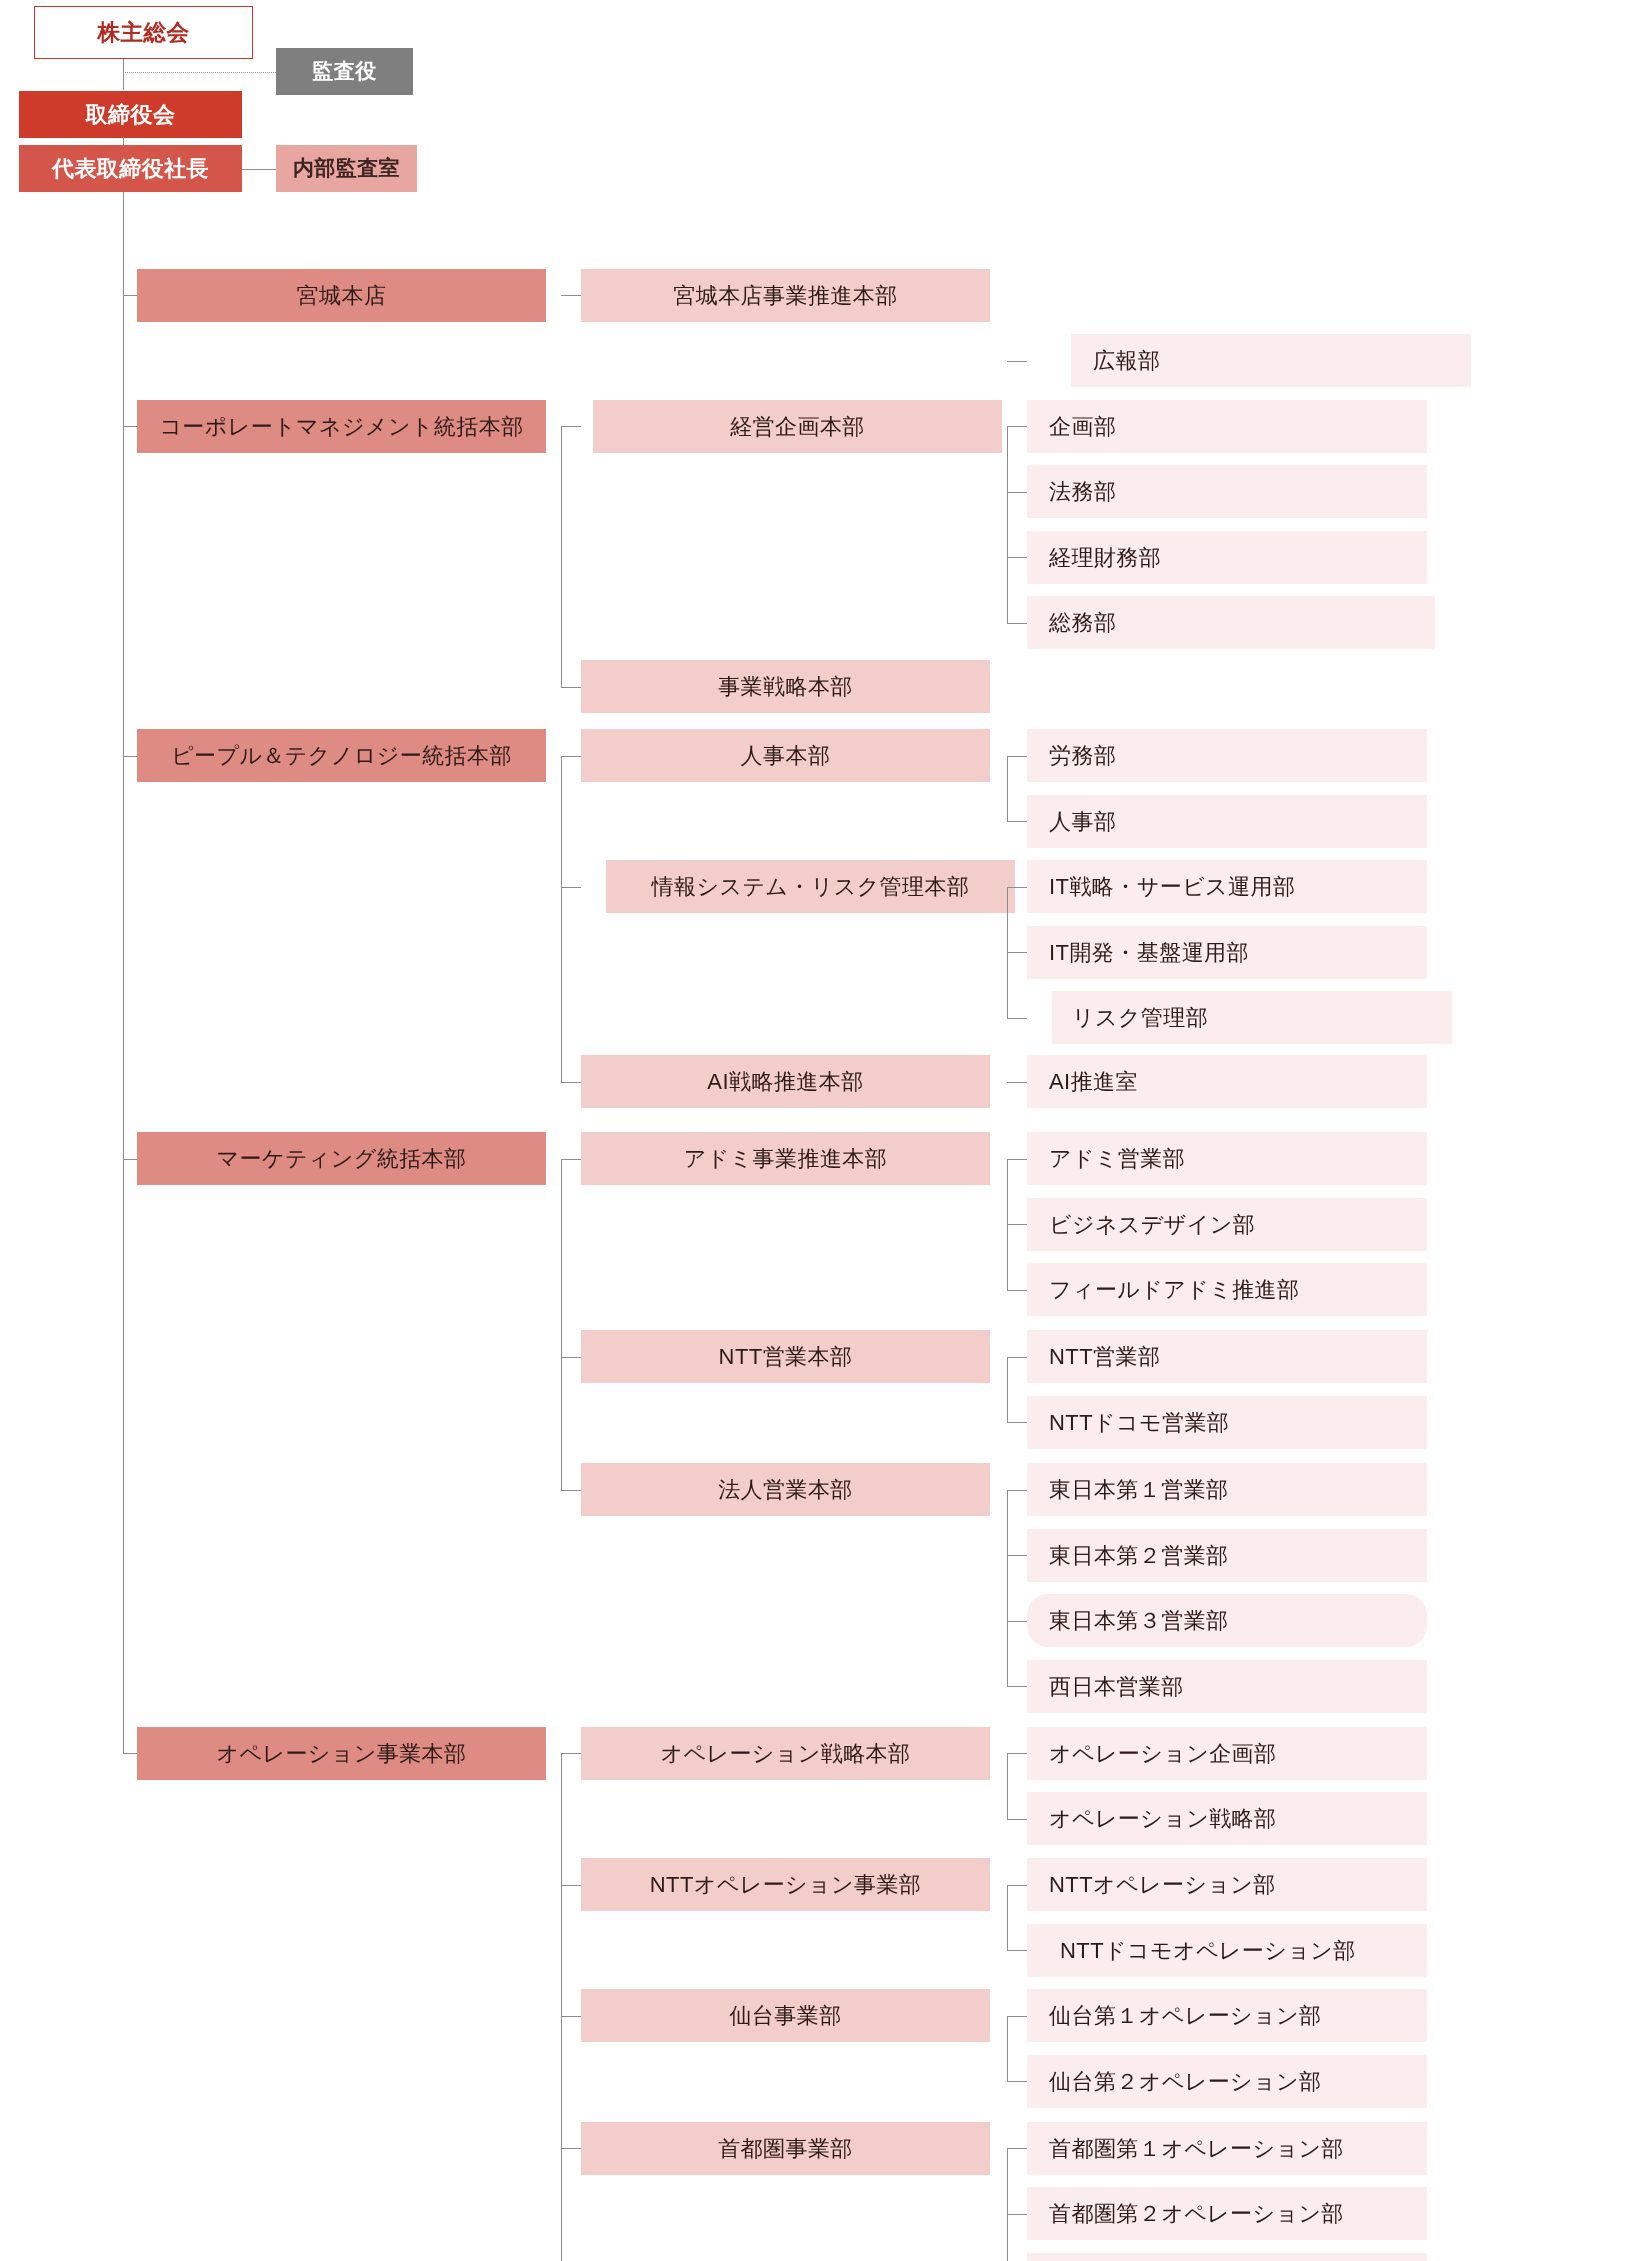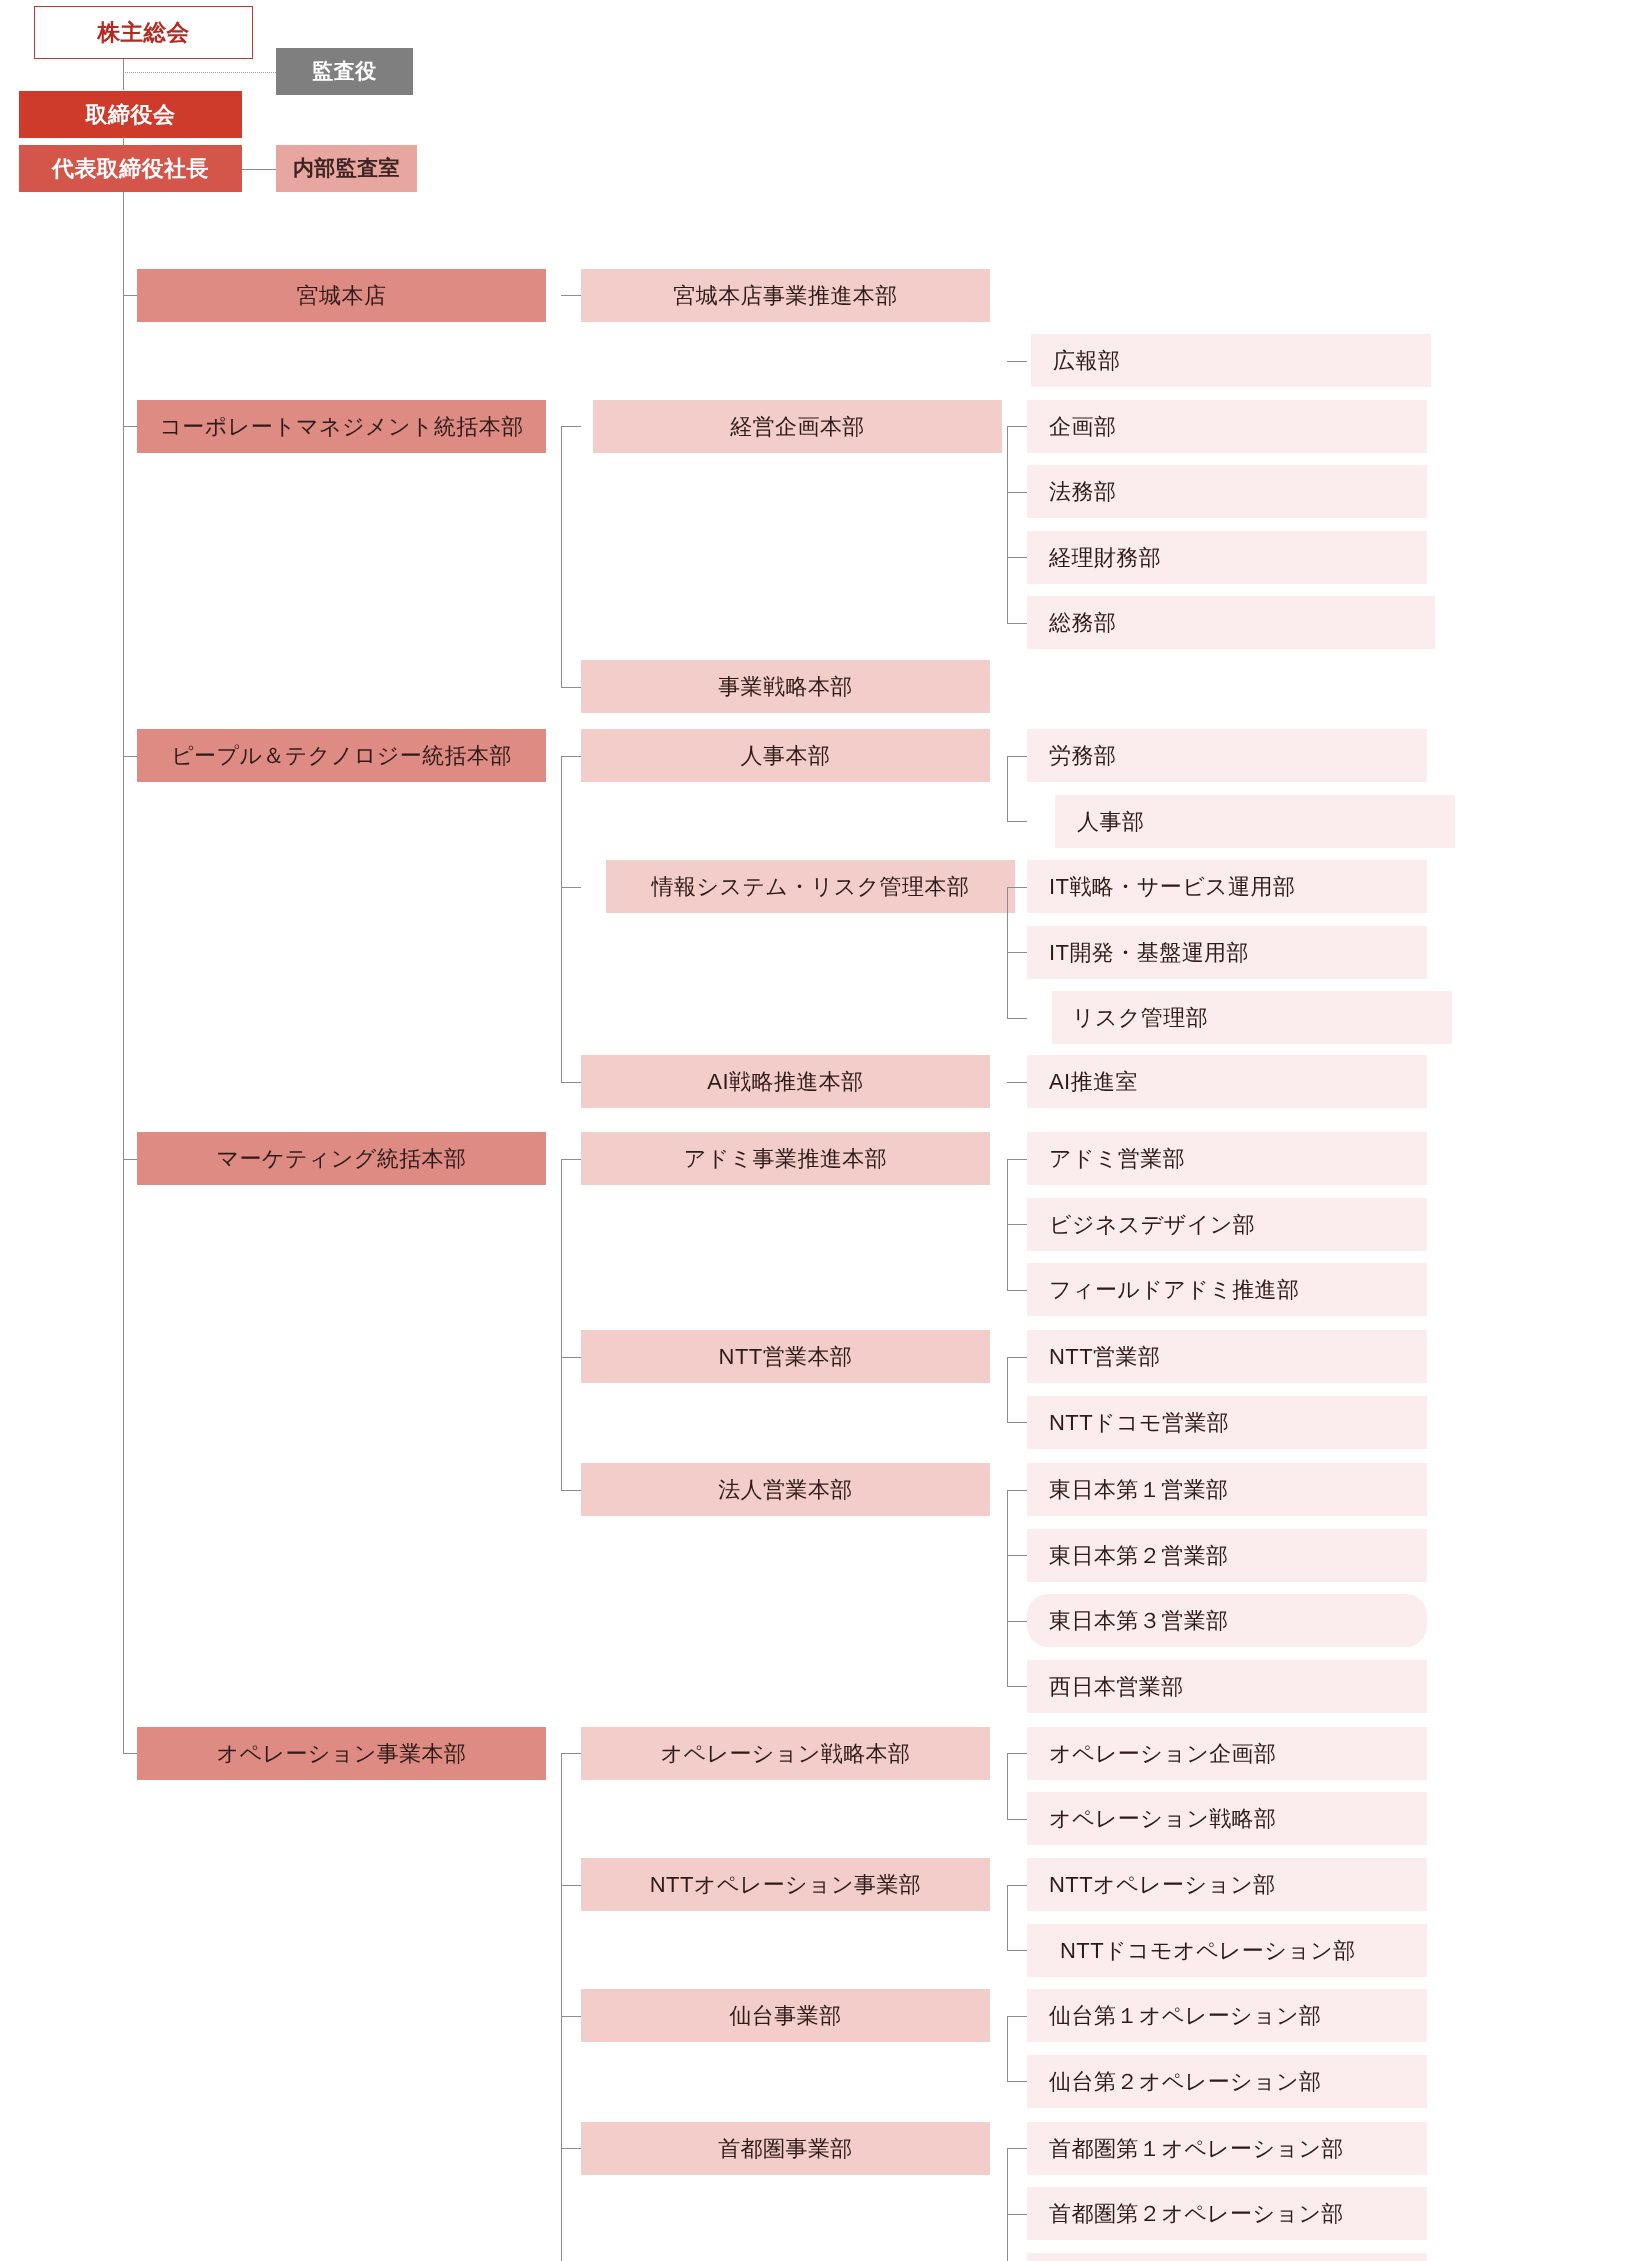--- a/index.html
+++ b/index.html
@@ -101,38 +101,38 @@
     <div class="line v" style="left: 561px; top: 426px; height: 261px;"></div>
     <div class="line h" style="left: 561px; top: 426px; width: 20px;"></div>
     <div class="line h" style="left: 561px; top: 687px; width: 20px;"></div>
     <div class="node lv-honbu" style="left: 581px; top: 400px; width: 409px; height: 53px; font-size: 22px; margin-left: 12px;">経営企画本部</div>
     <div class="line v" style="left: 1007px; top: 426px; height: 197px;"></div>
     <div class="line h" style="left: 1007px; top: 361px; width: 20px;"></div>
     <div class="line h" style="left: 1007px; top: 426px; width: 20px;"></div>
     <div class="line h" style="left: 1007px; top: 492px; width: 20px;"></div>
     <div class="line h" style="left: 1007px; top: 557px; width: 20px;"></div>
     <div class="line h" style="left: 1007px; top: 623px; width: 20px;"></div>
-    <div class="node lv-bu" style="left: 1031px; top: 334px; width: 400px; height: 53px; font-size: 22px; justify-content: flex-start; padding-left: 22px; text-align: left;">広報部</div>
+    <div class="node lv-bu" style="left: 1071px; top: 334px; width: 400px; height: 53px; font-size: 22px; justify-content: flex-start; padding-left: 22px; text-align: left;">広報部</div>
     <div class="node lv-bu" style="left: 1027px; top: 400px; width: 400px; height: 53px; font-size: 22px; justify-content: flex-start; padding-left: 22px; text-align: left;">企画部</div>
     <div class="node lv-bu" style="left: 1027px; top: 465px; width: 400px; height: 53px; font-size: 22px; justify-content: flex-start; padding-left: 22px; text-align: left;">法務部</div>
     <div class="node lv-bu" style="left: 1027px; top: 531px; width: 400px; height: 53px; font-size: 22px; justify-content: flex-start; padding-left: 22px; text-align: left;">経理財務部</div>
     <div class="node lv-bu" style="left: 1027px; top: 596px; width: 408px; height: 53px; font-size: 22px; justify-content: flex-start; padding-left: 22px; text-align: left;">総務部</div>
     <div class="node lv-honbu" style="left: 581px; top: 660px; width: 409px; height: 53px; font-size: 22px;">事業戦略本部</div>
     <div class="node lv-div" style="left: 137px; top: 729px; width: 409px; height: 53px; font-size: 22px;">ピープル＆テクノロジー統括本部</div>
     <div class="line h" style="left: 123px; top: 756px; width: 14px;"></div>
     <div class="line v" style="left: 561px; top: 756px; height: 326px;"></div>
     <div class="line h" style="left: 561px; top: 756px; width: 20px;"></div>
     <div class="line h" style="left: 561px; top: 887px; width: 20px;"></div>
     <div class="line h" style="left: 561px; top: 1082px; width: 20px;"></div>
     <div class="node lv-honbu" style="left: 581px; top: 729px; width: 409px; height: 53px; font-size: 22px;">人事本部</div>
     <div class="line v" style="left: 1007px; top: 756px; height: 66px;"></div>
     <div class="line h" style="left: 1007px; top: 756px; width: 20px;"></div>
     <div class="line h" style="left: 1007px; top: 821px; width: 20px;"></div>
     <div class="node lv-bu" style="left: 1027px; top: 729px; width: 400px; height: 53px; font-size: 22px; justify-content: flex-start; padding-left: 22px; text-align: left;">労務部</div>
-    <div class="node lv-bu" style="left: 1027px; top: 795px; width: 400px; height: 53px; font-size: 22px; justify-content: flex-start; padding-left: 22px; text-align: left; margin-left: 28px;">人事部</div>
+    <div class="node lv-bu" style="left: 1027px; top: 795px; width: 400px; height: 53px; font-size: 22px; justify-content: flex-start; padding-left: 22px; text-align: left;">人事部</div>
     <div class="node lv-honbu" style="left: 606px; top: 860px; width: 409px; height: 53px; font-size: 22px;">情報システム・リスク管理本部</div>
     <div class="line v" style="left: 1007px; top: 887px; height: 131px;"></div>
     <div class="line h" style="left: 1007px; top: 887px; width: 20px;"></div>
     <div class="line h" style="left: 1007px; top: 952px; width: 20px;"></div>
     <div class="line h" style="left: 1007px; top: 1018px; width: 20px;"></div>
     <div class="node lv-bu" style="left: 1027px; top: 860px; width: 400px; height: 53px; font-size: 22px; justify-content: flex-start; padding-left: 22px; text-align: left;">IT戦略・サービス運用部</div>
     <div class="node lv-bu" style="left: 1027px; top: 926px; width: 400px; height: 53px; font-size: 22px; justify-content: flex-start; padding-left: 22px; text-align: left;">IT開発・基盤運用部</div>
     <div class="node lv-bu" style="left: 1052px; top: 991px; width: 400px; height: 53px; font-size: 22px; justify-content: flex-start; padding-left: 20px; text-align: right;">リスク管理部</div>
     <div class="node lv-honbu" style="left: 581px; top: 1055px; width: 409px; height: 53px; font-size: 22px;">AI戦略推進本部</div>
     <div class="line v" style="left: 1007px; top: 1082px; height: 0px;"></div>

